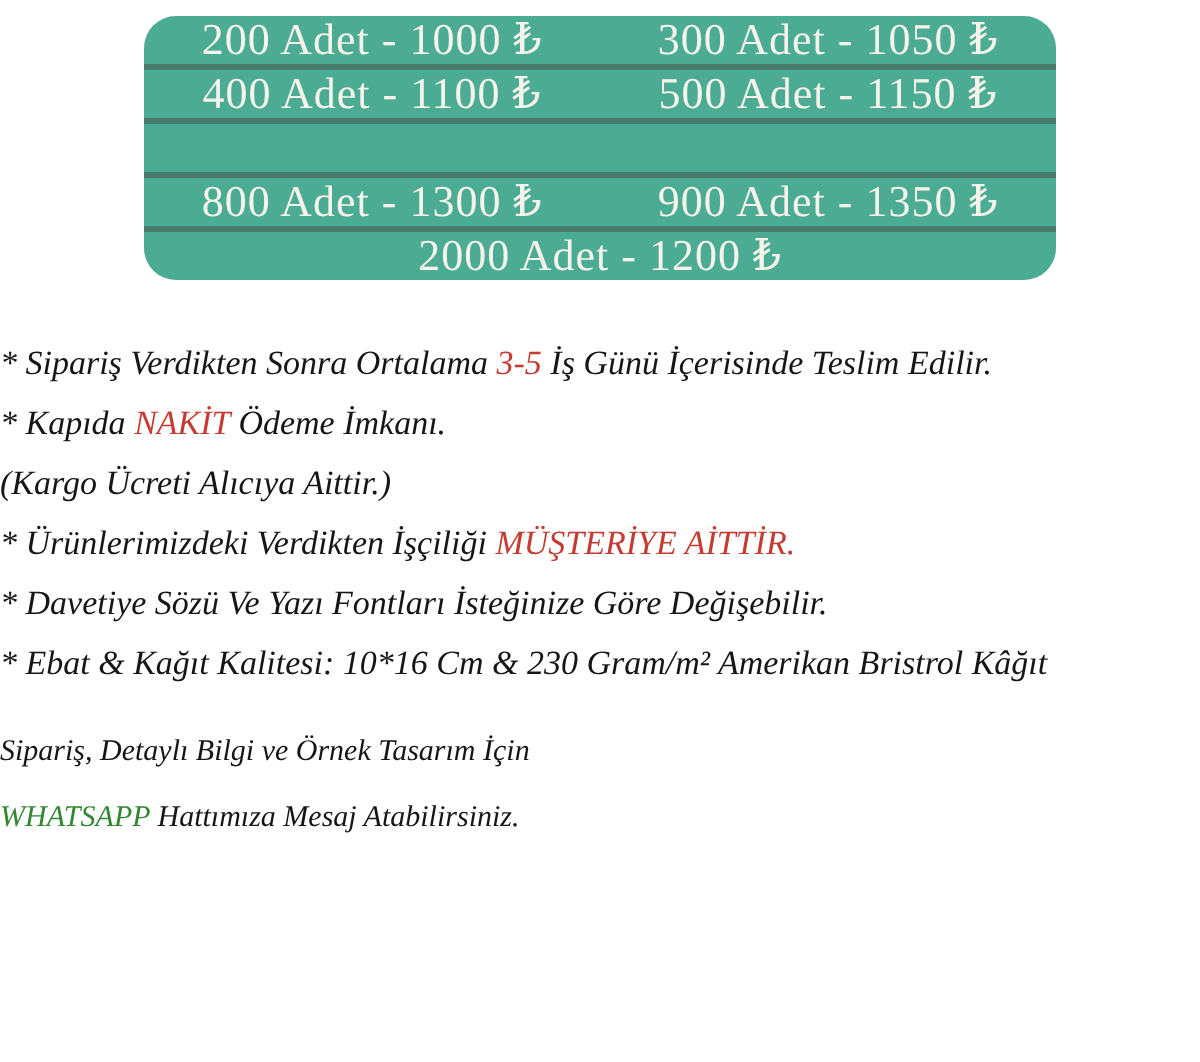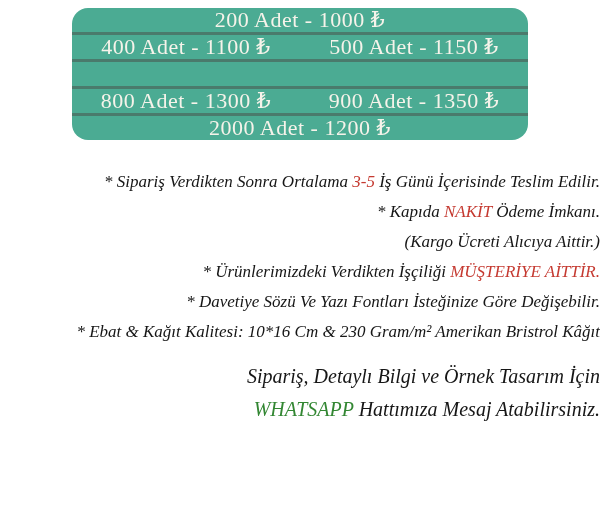--- a/index.html
+++ b/index.html
@@ -39,58 +39,59 @@
     justify-content: center;
     color: var(--table-text, #f6f3ea);
     font-size: 22px;
     letter-spacing: 0.5px;
     font-family: "Liberation Serif", "DejaVu Serif", "DejaVu Sans", serif;
   }
 
   
   .notes {
     margin-top: 33px;
-    text-align: right;
+    text-align: left;
     color: var(--body-text, #161616);
     font-style: italic;
     font-size: 17px;
   }
   .note-line {
     margin: 0 0 12px 0;
     line-height: 18px;
   }
   .accent-red {
     color: var(--accent-red, #c53a31);
   }
   .accent-green {
     color: var(--accent-green, #338733);
     font-style: italic;
   }
 
   
   .footer-cta {
     margin-top: 19px;
-    text-align: right;
+    text-align: left;
     color: var(--body-text, #161616);
     font-style: italic;
-    font-size: 20px;
+    font-size: 15px;
   }
   .footer-line {
     margin: 0;
     line-height: 33px;
   }
 </style>
 </head>
 <body>
 
 <div class="page">
 
   <div class="price-table">
     <div class="price-row">
       <div class="price-cell">200 Adet - 1000 ₺</div>
+      <div class="price-cell">300 Adet - 1050 ₺</div>
     </div>
     <div class="price-row">
       <div class="price-cell">400 Adet - 1100 ₺</div>
       <div class="price-cell">500 Adet - 1150 ₺</div>
     </div>
     <div class="price-row">
     </div>
     <div class="price-row">
       <div class="price-cell">800 Adet - 1300 ₺</div>
       <div class="price-cell">900 Adet - 1350 ₺</div>

